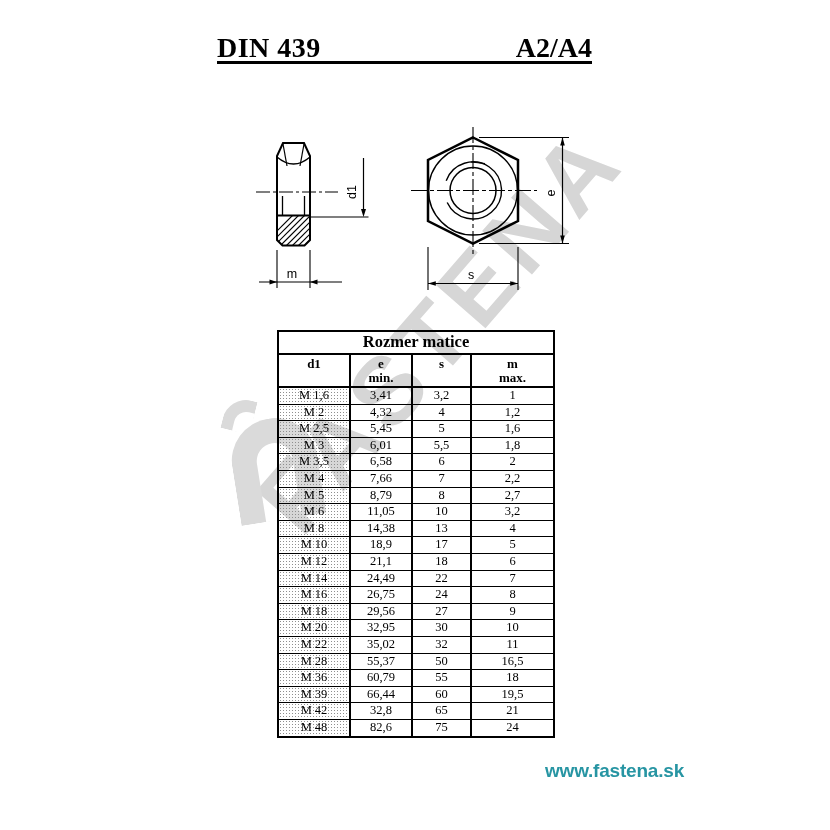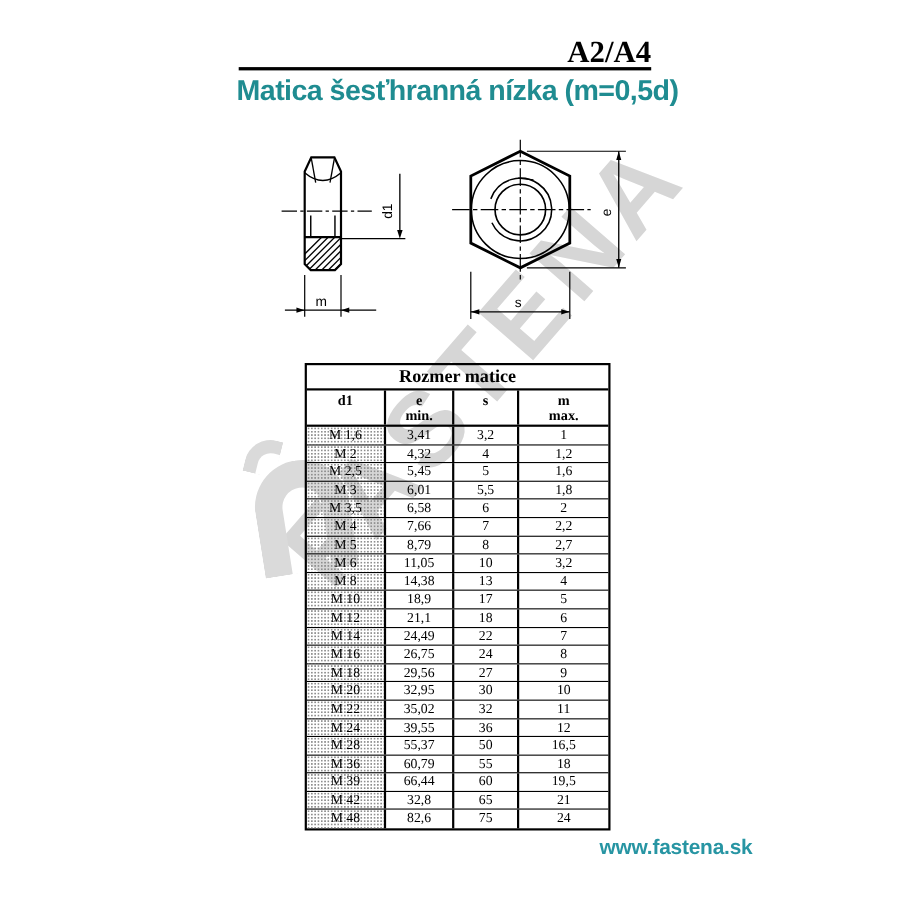--- a/index.html
+++ b/index.html
@@ -56,23 +56,23 @@
 </style>
 </head>
 <body>
 
 <div id="page">
 
   <div id="wm-text" style="color: rgb(214, 214, 214);">FASTENA</div>
   <div id="wm-glyph"></div>
   <div id="wm-glyph-hook"></div>
 
+  <div id="std-title">DIN 439</div>
   <div id="mat-title">A2/A4</div>
   <div id="title-rule"></div>
-  <div id="subtitle" style="color: rgb(31, 140, 145);">Matica šesťhranná nízka (m=0,5d)</div>
 
   <svg id="drawing" width="370" height="185" viewBox="230 118 370 185">
 
     <g>
 
       <path d="M283,143 L304,143 L310,156 L310,240 L304.5,245.5 L282.5,245.5 L277,240 L277,156 Z" fill="none" stroke="#000" stroke-width="2"></path>
 
       <path d="M277,157 Q293.5,171 310,157" fill="none" stroke="#000" stroke-width="1.3"></path>
       <line x1="283" y1="144" x2="287" y2="166" stroke="#000" stroke-width="1.2"></line>
       <line x1="304" y1="144" x2="300" y2="166" stroke="#000" stroke-width="1.2"></line>
@@ -249,26 +249,20 @@
           <div class="tc c2">30</div>
           <div class="tc c3">10</div>
         </div>
         <div class="trow">
           <div class="tc c0">M 22</div>
           <div class="tc c1">35,02</div>
           <div class="tc c2">32</div>
           <div class="tc c3">11</div>
         </div>
         <div class="trow">
-          <div class="tc c0">M 24</div>
-          <div class="tc c1">39,55</div>
-          <div class="tc c2">36</div>
-          <div class="tc c3">12</div>
-        </div>
-        <div class="trow">
           <div class="tc c0">M 28</div>
           <div class="tc c1">55,37</div>
           <div class="tc c2">50</div>
           <div class="tc c3">16,5</div>
         </div>
         <div class="trow">
           <div class="tc c0">M 36</div>
           <div class="tc c1">60,79</div>
           <div class="tc c2">55</div>
           <div class="tc c3">18</div>

